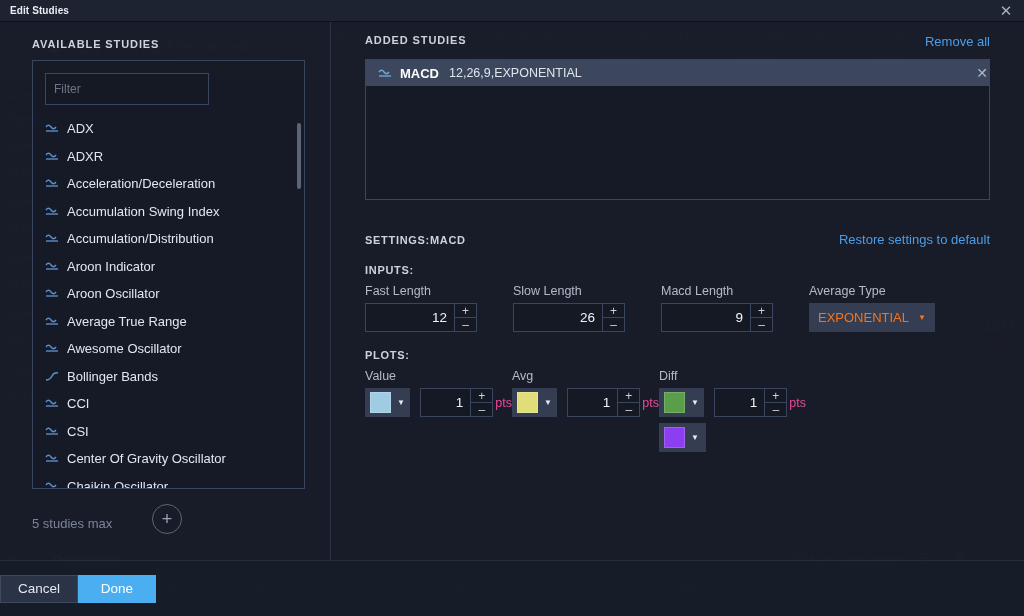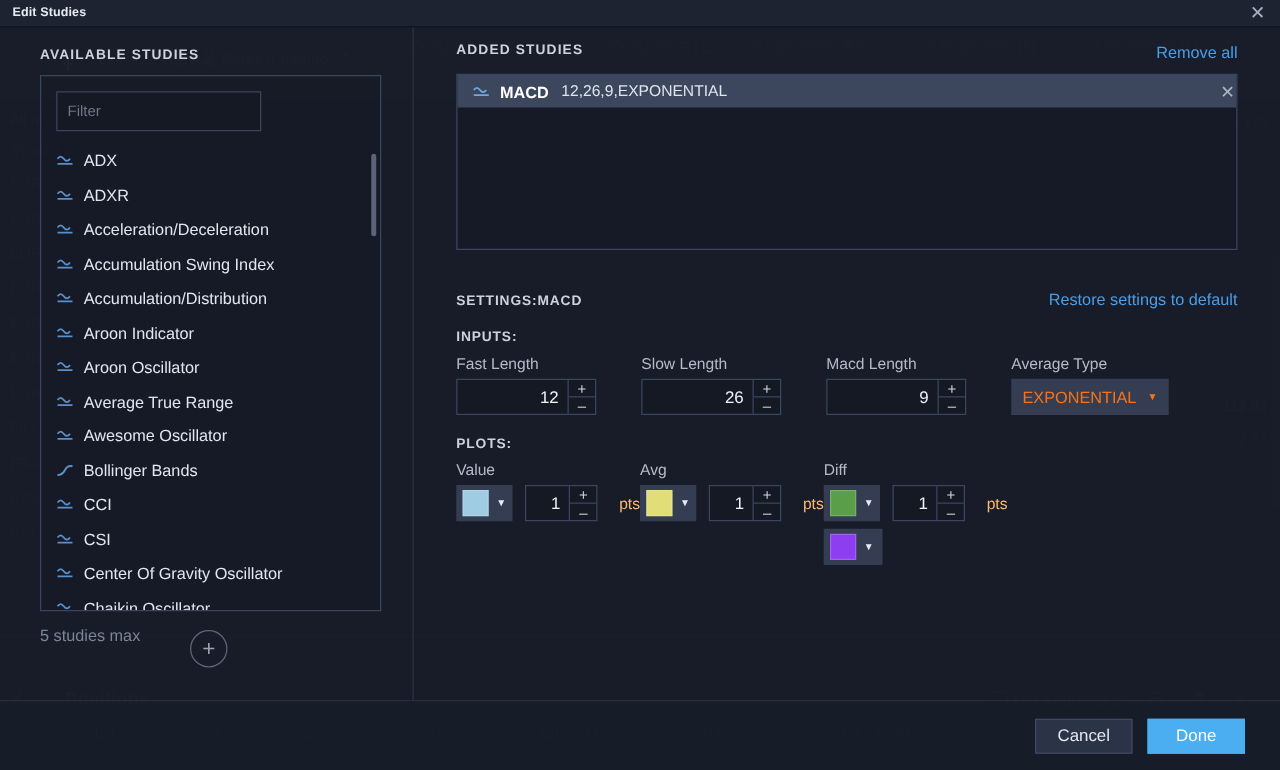--- a/index.html
+++ b/index.html
@@ -136,21 +136,21 @@
     position: absolute; right: 3px; top: 6px; bottom: 6px; width: 4px;
   }
   .scrollbar-thumb {
     position: absolute; right: 0; top: 2px;
     width: 4px; height: 66px; background: #5b6478; border-radius: 2px;
     cursor: pointer;
   }
 
   .left-footer {
     margin-top: 12px; height: 44px;
-    display: flex; align-items: flex-start;
+    display: flex; align-items: center;
     position: relative; padding-left: 32px;
   }
   .studies-max { font-size: 13px; color: #7c8598; }
   .add-btn {
     position: absolute; left: 152px; top: 3px;
     width: 30px; height: 30px; border-radius: 50%;
     border: 1px solid #5c6579;
     display: flex; align-items: center; justify-content: center;
     color: #9aa3b5; font-size: 18px; line-height: 1; cursor: pointer;
   }
@@ -217,30 +217,30 @@
   .plot-group { width: 147px; }
   .plot-group .cap { font-size: 12.5px; color: #b3bbc9; margin-bottom: 5px; }
   .plot-ctrls { display: flex; align-items: center; }
   .swatch-btn {
     display: flex; align-items: center;
     width: 47px; height: 29px;
     background: #343d52; padding: 0 5px; cursor: pointer;
   }
   .swatch { width: 21px; height: 21px; border: 1px solid rgba(255,255,255,.18); }
   .swatch-btn .caret { margin-left: 6px; font-size: 8px; color: #e6eaf1; }
-  .pts { font-size: 12.5px; color: #fdba74; margin-left: 17px; }
+  .pts { font-size: 12.5px; color: #ec4899; margin-left: 2px; }
   .stepper.sm { width: 76px; margin-left: 10px; }
 
   
   .footer {
     height: 56px; flex: 0 0 56px;
     background: rgba(24,29,41,0.55);
     border-top: 1px solid #262d3d;
-    display: flex; align-items: center; justify-content: flex-end;
-    padding-right: 28px; gap: 12px;
+    display: flex; align-items: center; 
+    padding-right: 28px; 
   }
   .btn {
     height: 28px; min-width: 78px; padding: 0 16px;
     font-size: 13.5px; cursor: pointer;
     display: flex; align-items: center; justify-content: center;
     font-family: "Liberation Sans", sans-serif;
   }
   .btn-cancel { background: #2b3346; border: 1px solid #3e4960; color: #e4e8f0; }
   .btn-done { background: #4aaef0; border: 1px solid #4aaef0; color: #ffffff; }
 </style>

